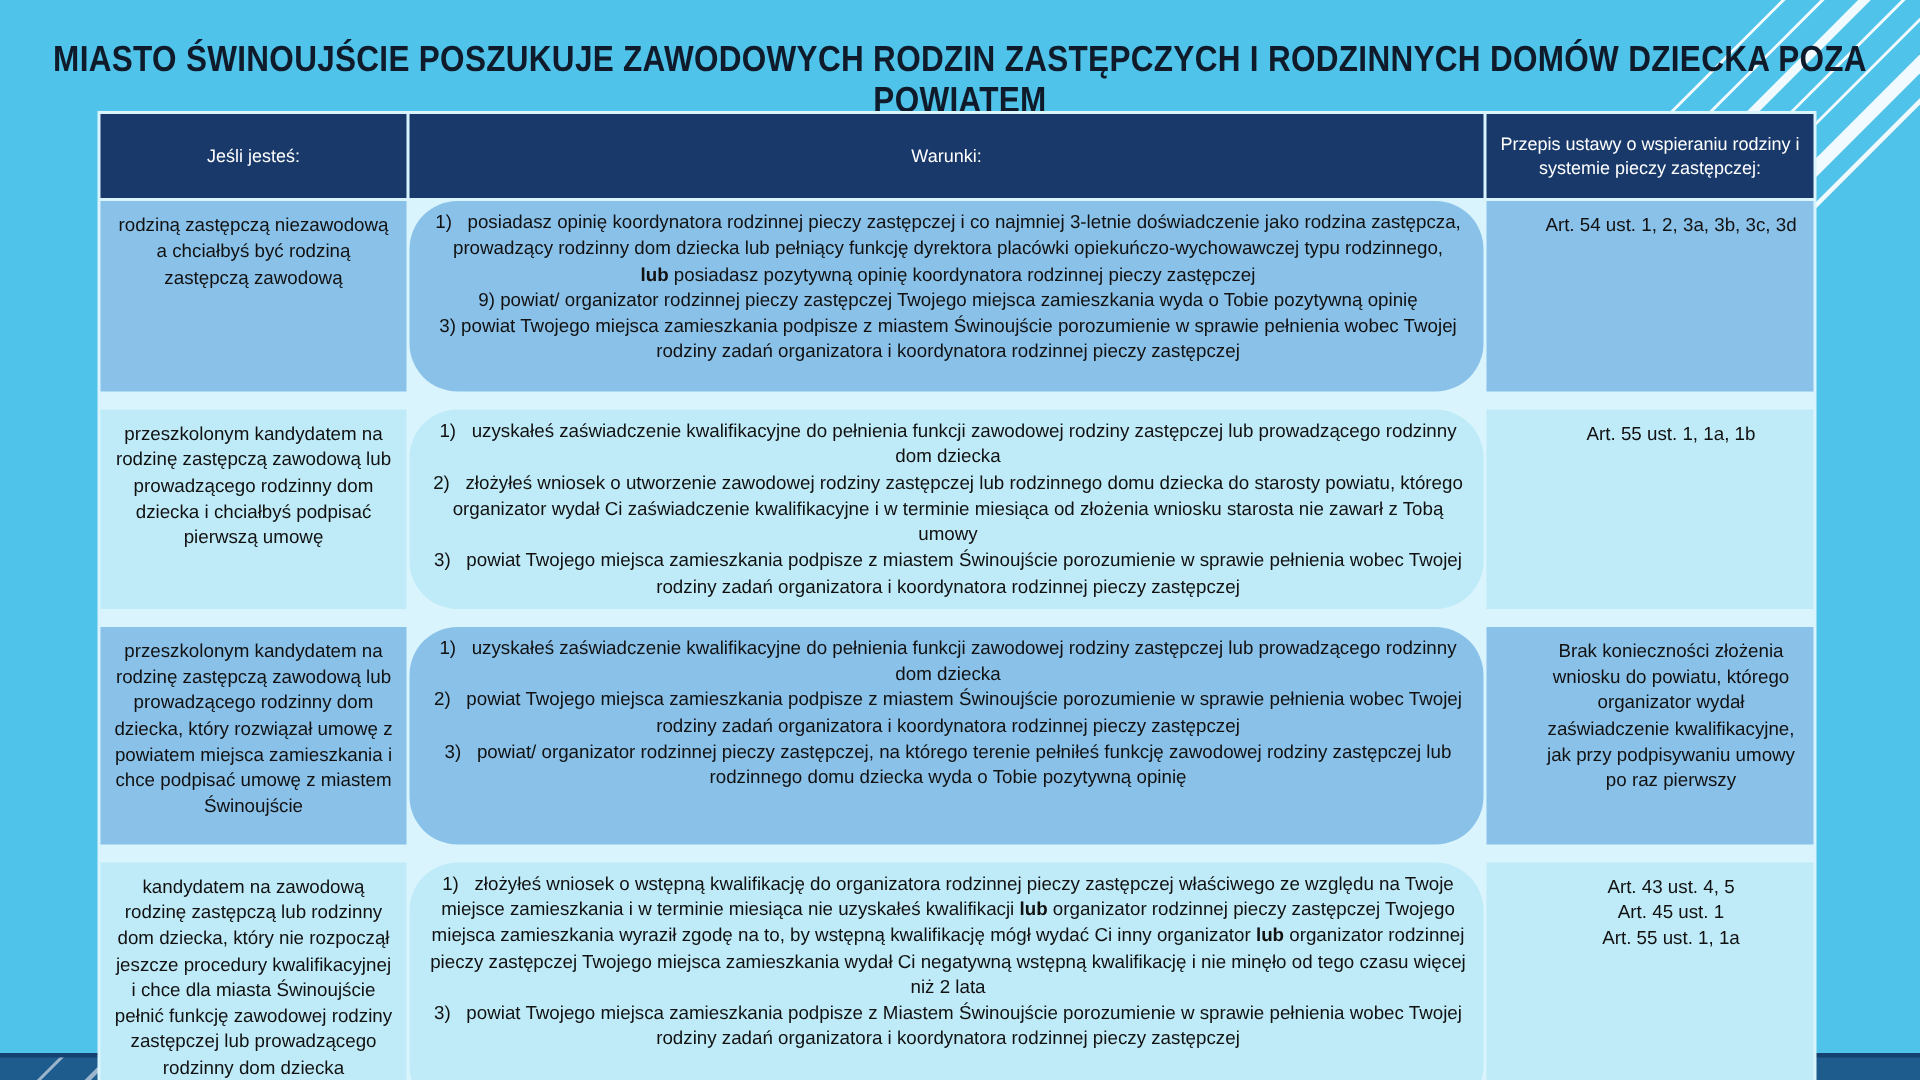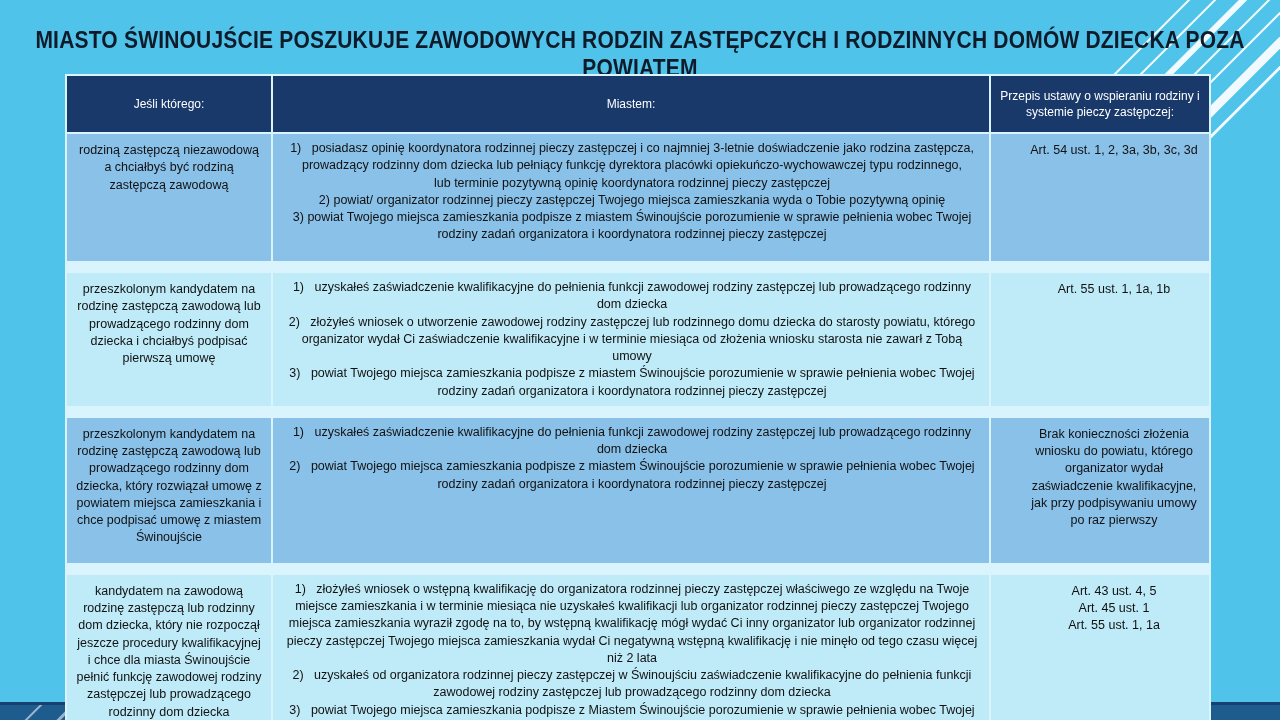--- a/index.html
+++ b/index.html
@@ -22,23 +22,23 @@
   .trow{display:grid;grid-template-columns:204px 716px 218px;gap:2px;}
   .trow + .trow, #rows .trow{margin-top:12px;}
   #rows .trow:first-child{margin-top:2px;}
   .cell{color:var(--body-text);font-size:12.5px;line-height:1.38;text-align:center;
     padding:6px 8px;}
   .hcell{background:var(--header-bg);color:var(--header-text);font-weight:400;font-size:12px;
     display:flex;align-items:center;justify-content:center;min-height:56px;line-height:1.35;}
   .row-medium .cell{background:var(--row-medium);}
   .row-light .cell{background:var(--row-light);}
   .ifcell{padding-top:8px;}
-  .condcell{padding-left:10px;}
+  .condcell{padding-left:10px;border-radius:32px;}
   .cond-item span{white-space:pre-wrap;}
-  .cond-item .b{font-weight:400;}
+  .cond-item .b{font-weight:700;}
   .lawcell{white-space:pre-line;padding-top:8px;padding-left:36px;}
   #rows .trow:nth-child(1){min-height:127px;}
   #rows .trow:nth-child(2){min-height:126px;}
   #rows .trow:nth-child(3){min-height:145px;}
   #rows .trow:nth-child(4){min-height:168px;}
   .bottom-bar{position:absolute;left:0;bottom:0;width:1280px;height:18px;
     background:var(--bottom-bar);border-top:3px solid var(--bottom-bar-edge);z-index:1;}
 </style>
 </head>
 <body>
@@ -50,60 +50,60 @@
   <div class="diag tr" style="left:1188px;width:2px;"></div>
   <div class="diag tr" style="left:1212px;width:2px;"></div>
   <div class="diag tr" style="left:1238px;width:9px;"></div>
   <div class="diag tr" style="left:1266px;width:3px;"></div>
 </div>
 
 <h1 class="title">MIASTO ŚWINOUJŚCIE POSZUKUJE ZAWODOWYCH RODZIN ZASTĘPCZYCH I RODZINNYCH DOMÓW DZIECKA POZA POWIATEM</h1>
 
 <div class="table">
   <div class="trow">
-    <div class="cell hcell">Jeśli którego:</div>
-    <div class="cell hcell">Miastem:</div>
+    <div class="cell hcell">Jeśli jesteś:</div>
+    <div class="cell hcell">Warunki:</div>
     <div class="cell hcell">Przepis ustawy o wspieraniu rodziny i systemie pieczy zastępczej:</div>
   </div>
   <div id="rows">
   <div class="trow row-medium">
     <div class="cell ifcell">rodziną zastępczą niezawodową a chciałbyś być rodziną zastępczą zawodową</div>
     <div class="cell condcell">
           <div class="cond-item"><span>1)   posiadasz opinię koordynatora rodzinnej pieczy zastępczej i co najmniej 3-letnie doświadczenie jako rodzina zastępcza, prowadzący rodzinny dom dziecka lub pełniący funkcję dyrektora placówki opiekuńczo-wychowawczej typu rodzinnego,
-</span><span class="b">lub</span><span> terminie pozytywną opinię koordynatora rodzinnej pieczy zastępczej</span></div>
-          <div class="cond-item"><span>2) powiat/ organizator rodzinnej pieczy zastępczej Twojego miejsca zamieszkania wyda o Tobie pozytywną opinię</span></div>
+</span><span class="b">lub</span><span> posiadasz pozytywną opinię koordynatora rodzinnej pieczy zastępczej</span></div>
+          <div class="cond-item"><span>9) powiat/ organizator rodzinnej pieczy zastępczej Twojego miejsca zamieszkania wyda o Tobie pozytywną opinię</span></div>
           <div class="cond-item"><span>3) powiat Twojego miejsca zamieszkania podpisze z miastem Świnoujście porozumienie w sprawie pełnienia wobec Twojej rodziny zadań organizatora i koordynatora rodzinnej pieczy zastępczej</span></div>
         </div>
     <div class="cell lawcell">Art. 54 ust. 1, 2, 3a, 3b, 3c, 3d</div>
   </div>
 
   <div class="trow row-light">
     <div class="cell ifcell">przeszkolonym kandydatem na rodzinę zastępczą zawodową lub prowadzącego rodzinny dom dziecka i chciałbyś podpisać pierwszą umowę</div>
     <div class="cell condcell">
           <div class="cond-item"><span>1)   uzyskałeś zaświadczenie kwalifikacyjne do pełnienia funkcji zawodowej rodziny zastępczej lub prowadzącego rodzinny dom dziecka</span></div>
           <div class="cond-item"><span>2)   złożyłeś wniosek o utworzenie zawodowej rodziny zastępczej lub rodzinnego domu dziecka do starosty powiatu, którego organizator wydał Ci zaświadczenie kwalifikacyjne i w terminie miesiąca od złożenia wniosku starosta nie zawarł z Tobą umowy</span></div>
           <div class="cond-item"><span>3)   powiat Twojego miejsca zamieszkania podpisze z miastem Świnoujście porozumienie w sprawie pełnienia wobec Twojej rodziny zadań organizatora i koordynatora rodzinnej pieczy zastępczej</span></div>
         </div>
     <div class="cell lawcell">Art. 55 ust. 1, 1a, 1b</div>
   </div>
 
   <div class="trow row-medium">
     <div class="cell ifcell">przeszkolonym kandydatem na rodzinę zastępczą zawodową lub prowadzącego rodzinny dom dziecka, który rozwiązał umowę z powiatem miejsca zamieszkania i chce podpisać umowę z miastem Świnoujście</div>
     <div class="cell condcell">
           <div class="cond-item"><span>1)   uzyskałeś zaświadczenie kwalifikacyjne do pełnienia funkcji zawodowej rodziny zastępczej lub prowadzącego rodzinny dom dziecka</span></div>
           <div class="cond-item"><span>2)   powiat Twojego miejsca zamieszkania podpisze z miastem Świnoujście porozumienie w sprawie pełnienia wobec Twojej rodziny zadań organizatora i koordynatora rodzinnej pieczy zastępczej</span></div>
+          <div class="cond-item"><span>3)   powiat/ organizator rodzinnej pieczy zastępczej, na którego terenie pełniłeś funkcję zawodowej rodziny zastępczej lub rodzinnego domu dziecka wyda o Tobie pozytywną opinię</span></div>
         </div>
     <div class="cell lawcell">Brak konieczności złożenia wniosku do powiatu, którego organizator wydał zaświadczenie kwalifikacyjne, jak przy podpisywaniu umowy po raz pierwszy</div>
   </div>
 
   <div class="trow row-light">
     <div class="cell ifcell">kandydatem na zawodową rodzinę zastępczą lub rodzinny dom dziecka, który nie rozpoczął jeszcze procedury kwalifikacyjnej i chce dla miasta Świnoujście pełnić funkcję zawodowej rodziny zastępczej lub prowadzącego rodzinny dom dziecka</div>
     <div class="cell condcell">
           <div class="cond-item"><span>1)   złożyłeś wniosek o wstępną kwalifikację do organizatora rodzinnej pieczy zastępczej właściwego ze względu na Twoje miejsce zamieszkania i w terminie miesiąca nie uzyskałeś kwalifikacji </span><span class="b">lub</span><span> organizator rodzinnej pieczy zastępczej Twojego miejsca zamieszkania wyraził zgodę na to, by wstępną kwalifikację mógł wydać Ci inny organizator </span><span class="b">lub</span><span> organizator rodzinnej pieczy zastępczej Twojego miejsca zamieszkania wydał Ci negatywną wstępną kwalifikację i nie minęło od tego czasu więcej niż 2 lata</span></div>
-          <div class="cond-item"><span>2)   uzyskałeś od organizatora rodzinnej pieczy zastępczej w Świnoujściu zaświadczenie kwalifikacyjne do pełnienia funkcji zawodowej rodziny zastępczej lub prowadzącego rodzinny dom dziecka</span></div>
           <div class="cond-item"><span>3)   powiat Twojego miejsca zamieszkania podpisze z Miastem Świnoujście porozumienie w sprawie pełnienia wobec Twojej rodziny zadań organizatora i koordynatora rodzinnej pieczy zastępczej</span></div>
         </div>
     <div class="cell lawcell">Art. 43 ust. 4, 5
 Art. 45 ust. 1
 Art. 55 ust. 1, 1a</div>
   </div>
 </div>
 </div>
 
 <div class="bottom-bar">

